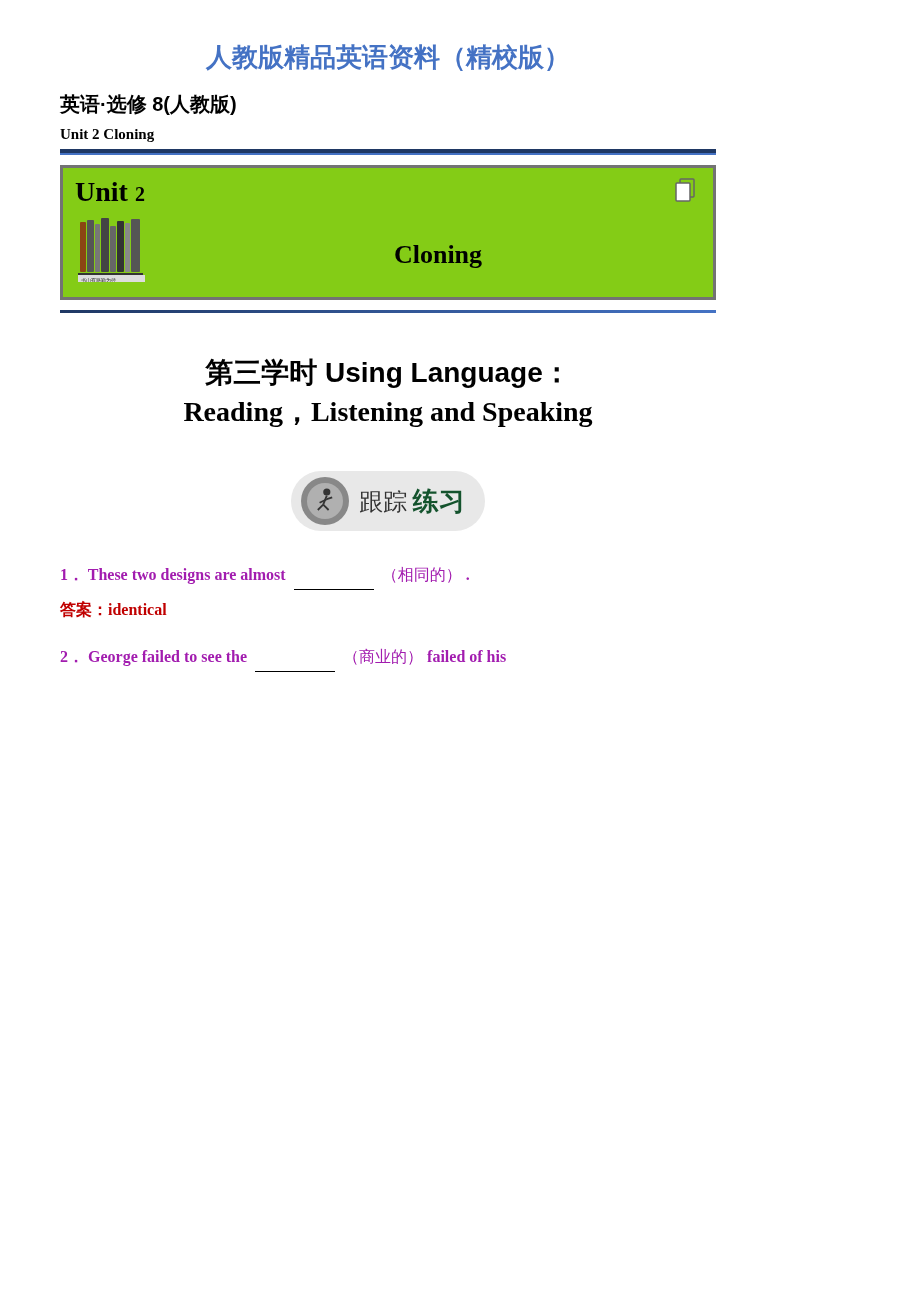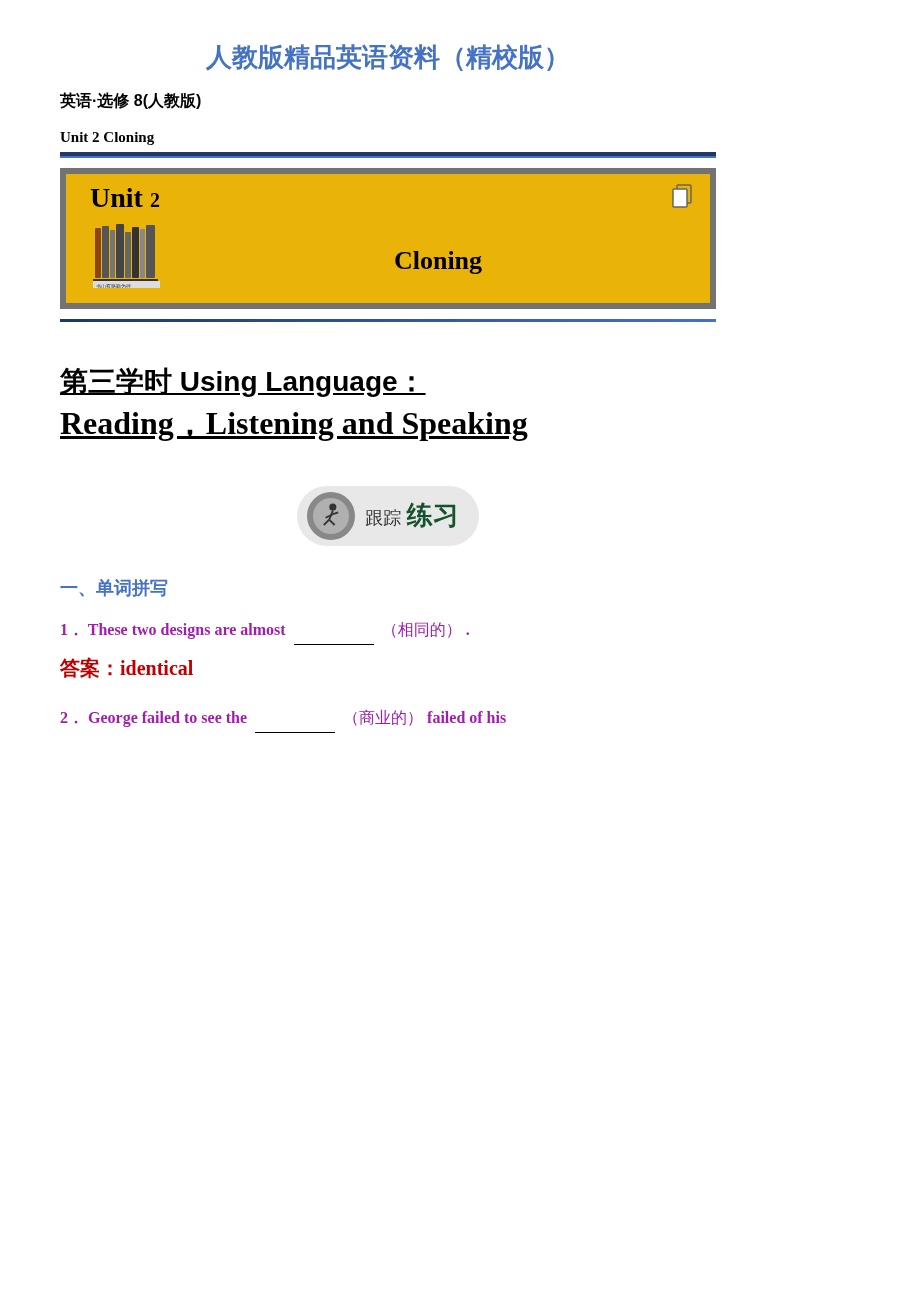--- a/index.html
+++ b/index.html
@@ -28,24 +28,24 @@
     .main-title {
       text-align: center;
       font-size: 26px;
       color: #4472c4;
       font-weight: bold;
       margin-bottom: 16px;
       font-family: "SimHei", "黑体", sans-serif;
     }
 
     .subtitle {
-      font-size: 16px;
-      font-weight: bold;
-      color: #000;
-      margin-bottom: 17px;
+      font-size: 20px;
+      font-weight: bold;
+      color: #000;
+      margin-bottom: 8px;
       font-family: "SimHei", "黑体", sans-serif;
     }
 
     .unit-label {
       font-size: 15px;
       font-weight: bold;
       color: #000;
       margin-bottom: 5px;
       font-family: "Times New Roman", serif;
     }
@@ -62,23 +62,23 @@
       border: none;
       height: 2px;
       background: #4472c4;
       margin: 0 0 6px 0;
     }
 
     
     .unit-banner {
       display: flex;
       align-items: center;
-      background: #eab308;
-      border: 6px solid #737373;
-      padding: 10px 24px;
+      background: #84cc16;
+      border: 3px solid #737373;
+      padding: 10px 12px;
       margin: 10px 0;
       position: relative;
     }
 
     .unit-banner-left {
       display: flex;
       flex-direction: column;
       align-items: flex-start;
       margin-right: 20px;
     }
@@ -124,35 +124,34 @@
 
     .divider-banner-bottom {
       border: none;
       height: 3px;
       background: linear-gradient(to right, #1f3864, #4472c4);
       margin: 0;
     }
 
     
     .section-heading {
-      text-align: left;
+      text-align: center;
       margin: 40px 0 20px 0;
-      text-decoration: underline;
     }
 
     .section-heading-text {
       font-size: 28px;
       font-weight: bold;
       color: #000;
       font-family: "SimHei", "黑体", sans-serif;
       line-height: 1.4;
     }
 
     .section-heading-sub {
-      font-size: 32px;
+      font-size: 28px;
       font-weight: bold;
       color: #000;
       font-family: "Times New Roman", serif;
       line-height: 1.4;
     }
 
     
     .practice-badge {
       display: flex;
       justify-content: center;
@@ -227,21 +226,21 @@
       margin: 0 4px;
     }
 
     .hint-cn {
       font-family: "SimSun", "宋体", serif;
       font-weight: normal;
     }
 
     .answer-line {
       margin: 10px 0 22px 0;
-      font-size: 20px;
+      font-size: 16px;
       font-weight: bold;
       color: #c00000;
       font-family: "SimHei", "黑体", sans-serif;
     }
 
     .answer-value {
       font-family: "Times New Roman", serif;
       color: #c00000;
       font-weight: bold;
     }
@@ -318,28 +317,27 @@
 
           <circle cx="22" cy="10" r="4" fill="#333"></circle>
           <line x1="22" y1="14" x2="18" y2="24" stroke="#333" stroke-width="2"></line>
           <line x1="18" y1="24" x2="12" y2="30" stroke="#333" stroke-width="2"></line>
           <line x1="18" y1="24" x2="24" y2="30" stroke="#333" stroke-width="2"></line>
           <line x1="22" y1="18" x2="14" y2="22" stroke="#333" stroke-width="2"></line>
           <line x1="22" y1="18" x2="28" y2="16" stroke="#333" stroke-width="2"></line>
         </svg>
       </div>
       <span class="practice-text">
-        <span style="font-family: SimHei, 黑体, sans-serif; font-size:18px; color:#333;">跟踪</span>
+        <span style="font-family: SimHei, 黑体, sans-serif; font-size:24px; color:#333;">跟踪</span>
         <span style="font-family: KaiTi, 楷体, cursive; font-size:26px; font-weight:bold; color:#14532d;">练习</span>
       </span>
     </div>
   </div>
 
   <div class="exercise-section">
-    <div class="section-title">一、单词拼写</div>
 
     <div class="exercise-item">
       <div class="exercise-text">
         <span>1</span>．
         <span>These two designs are almost</span>
         <span class="blank-line"></span>
         <span class="hint-cn">（相同的）</span>
         <span>.</span>
       </div>
       <div class="answer-line">

